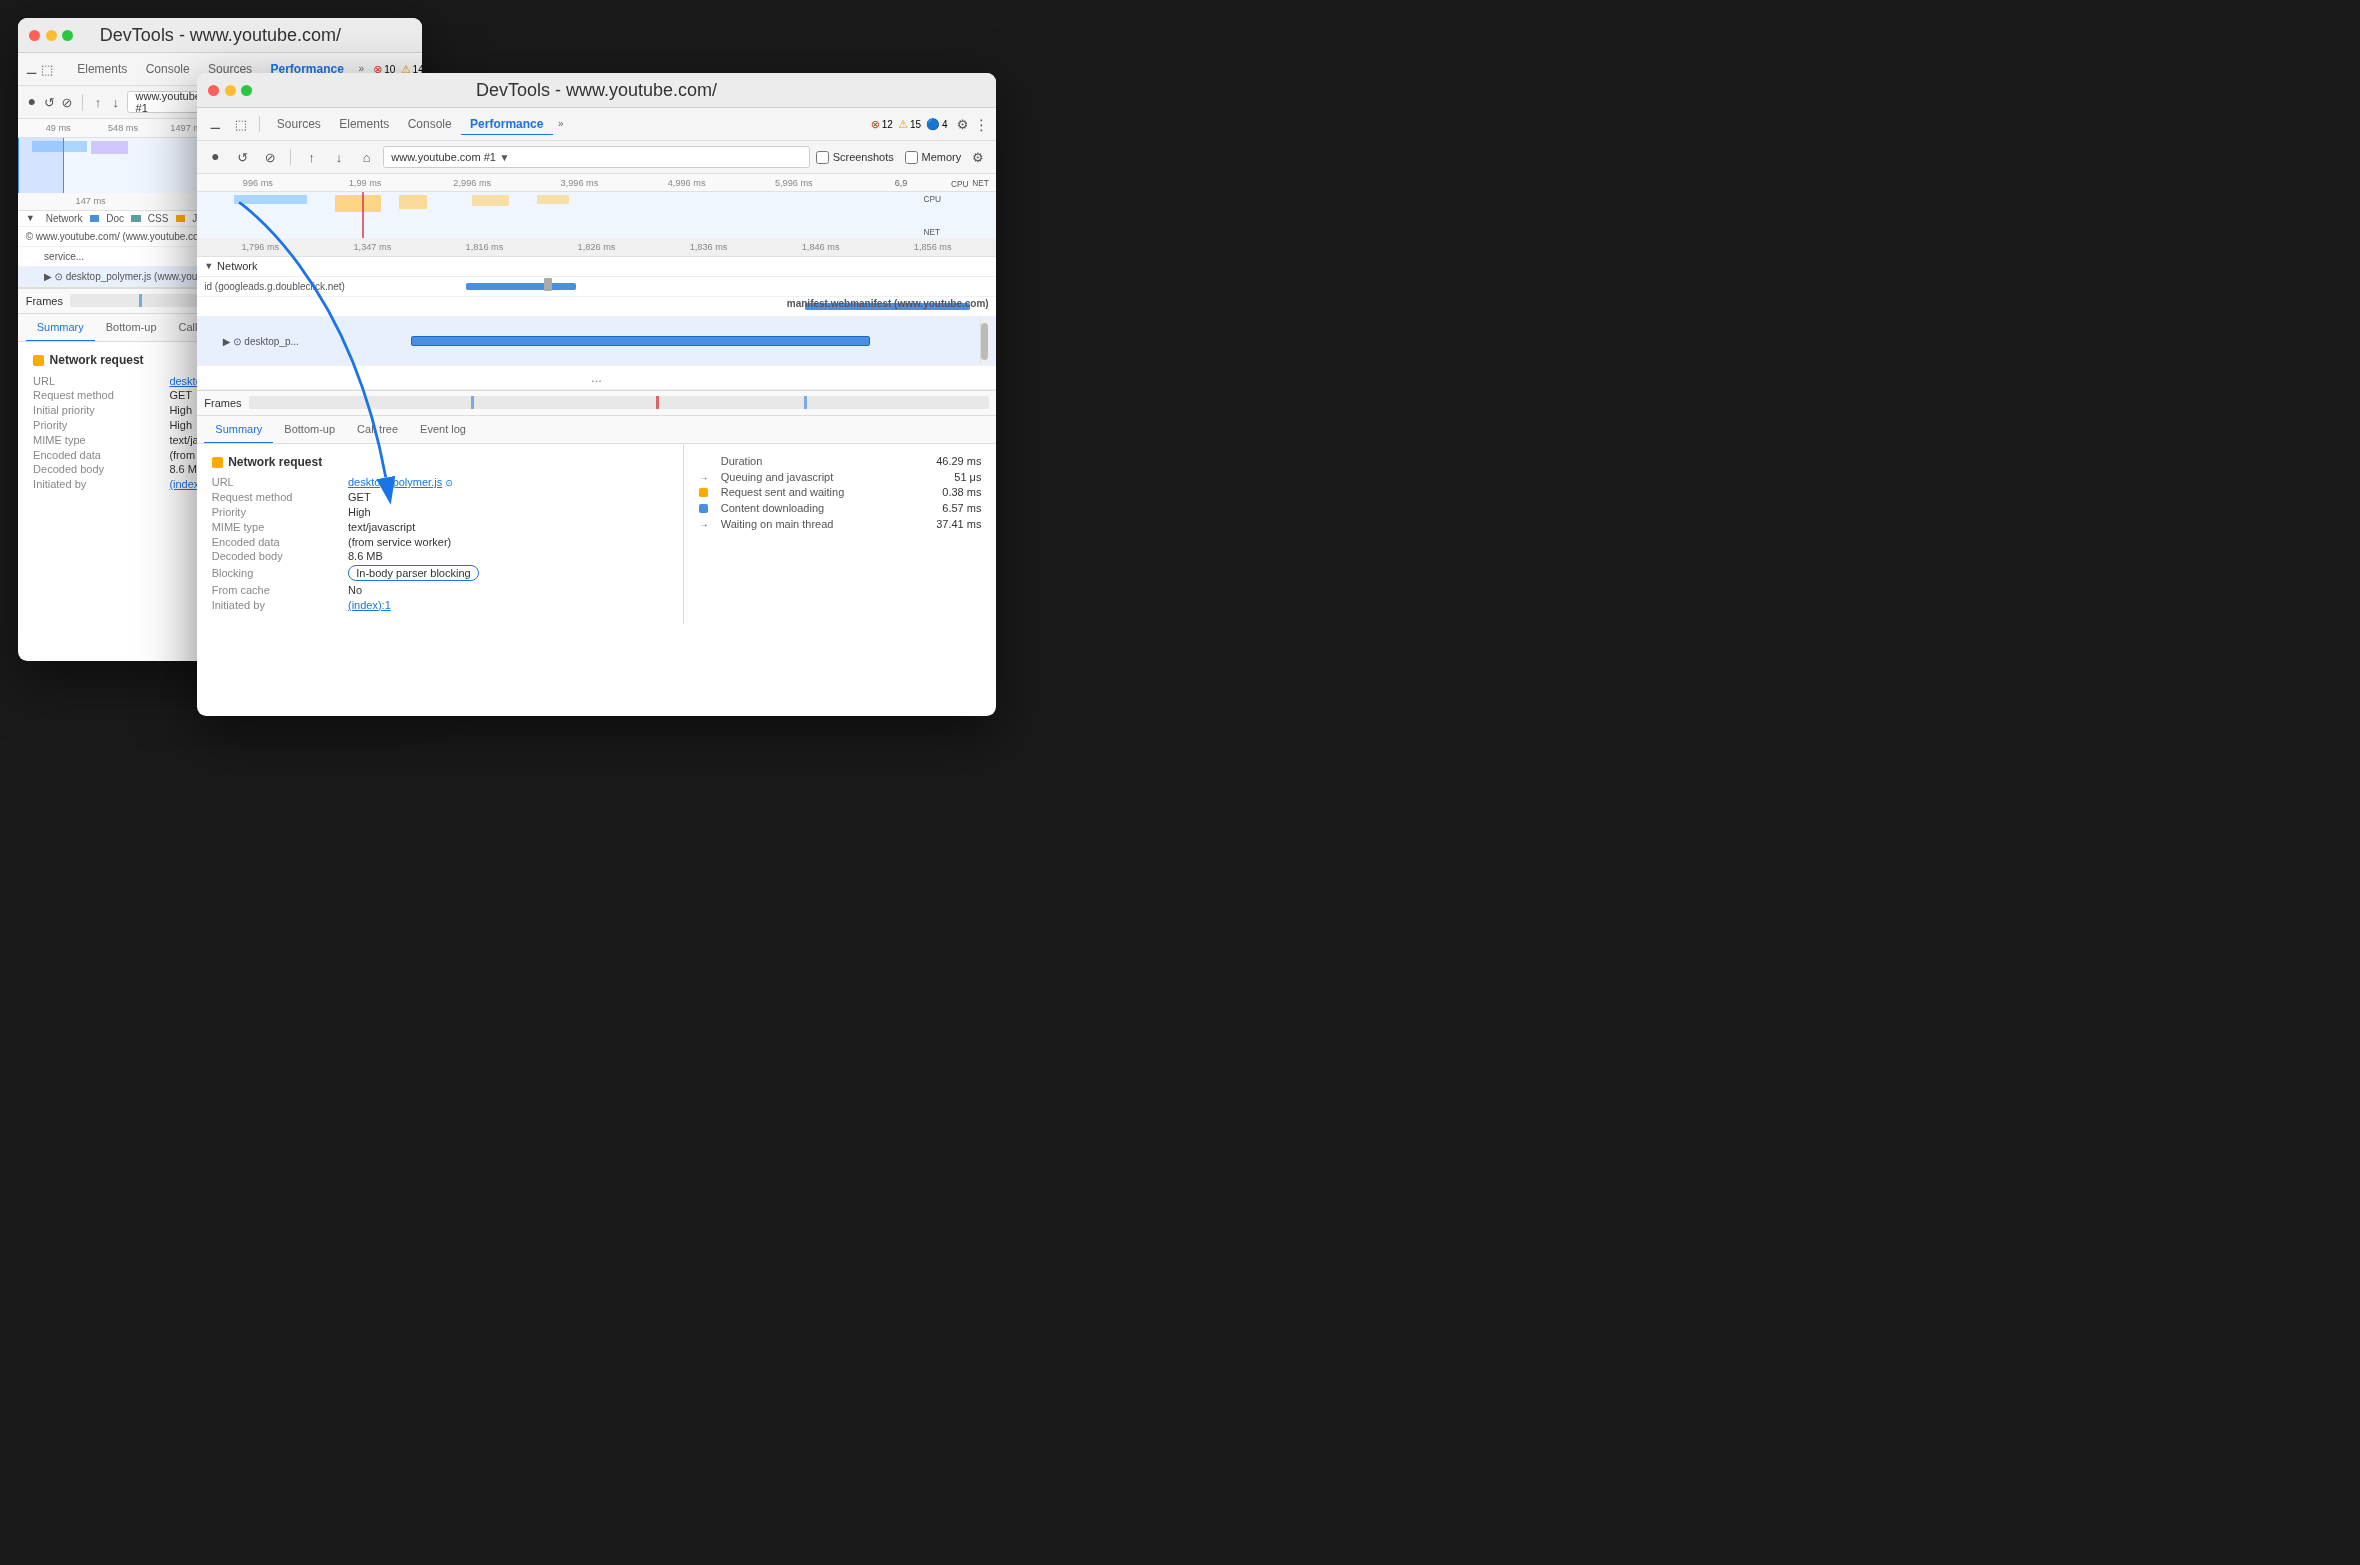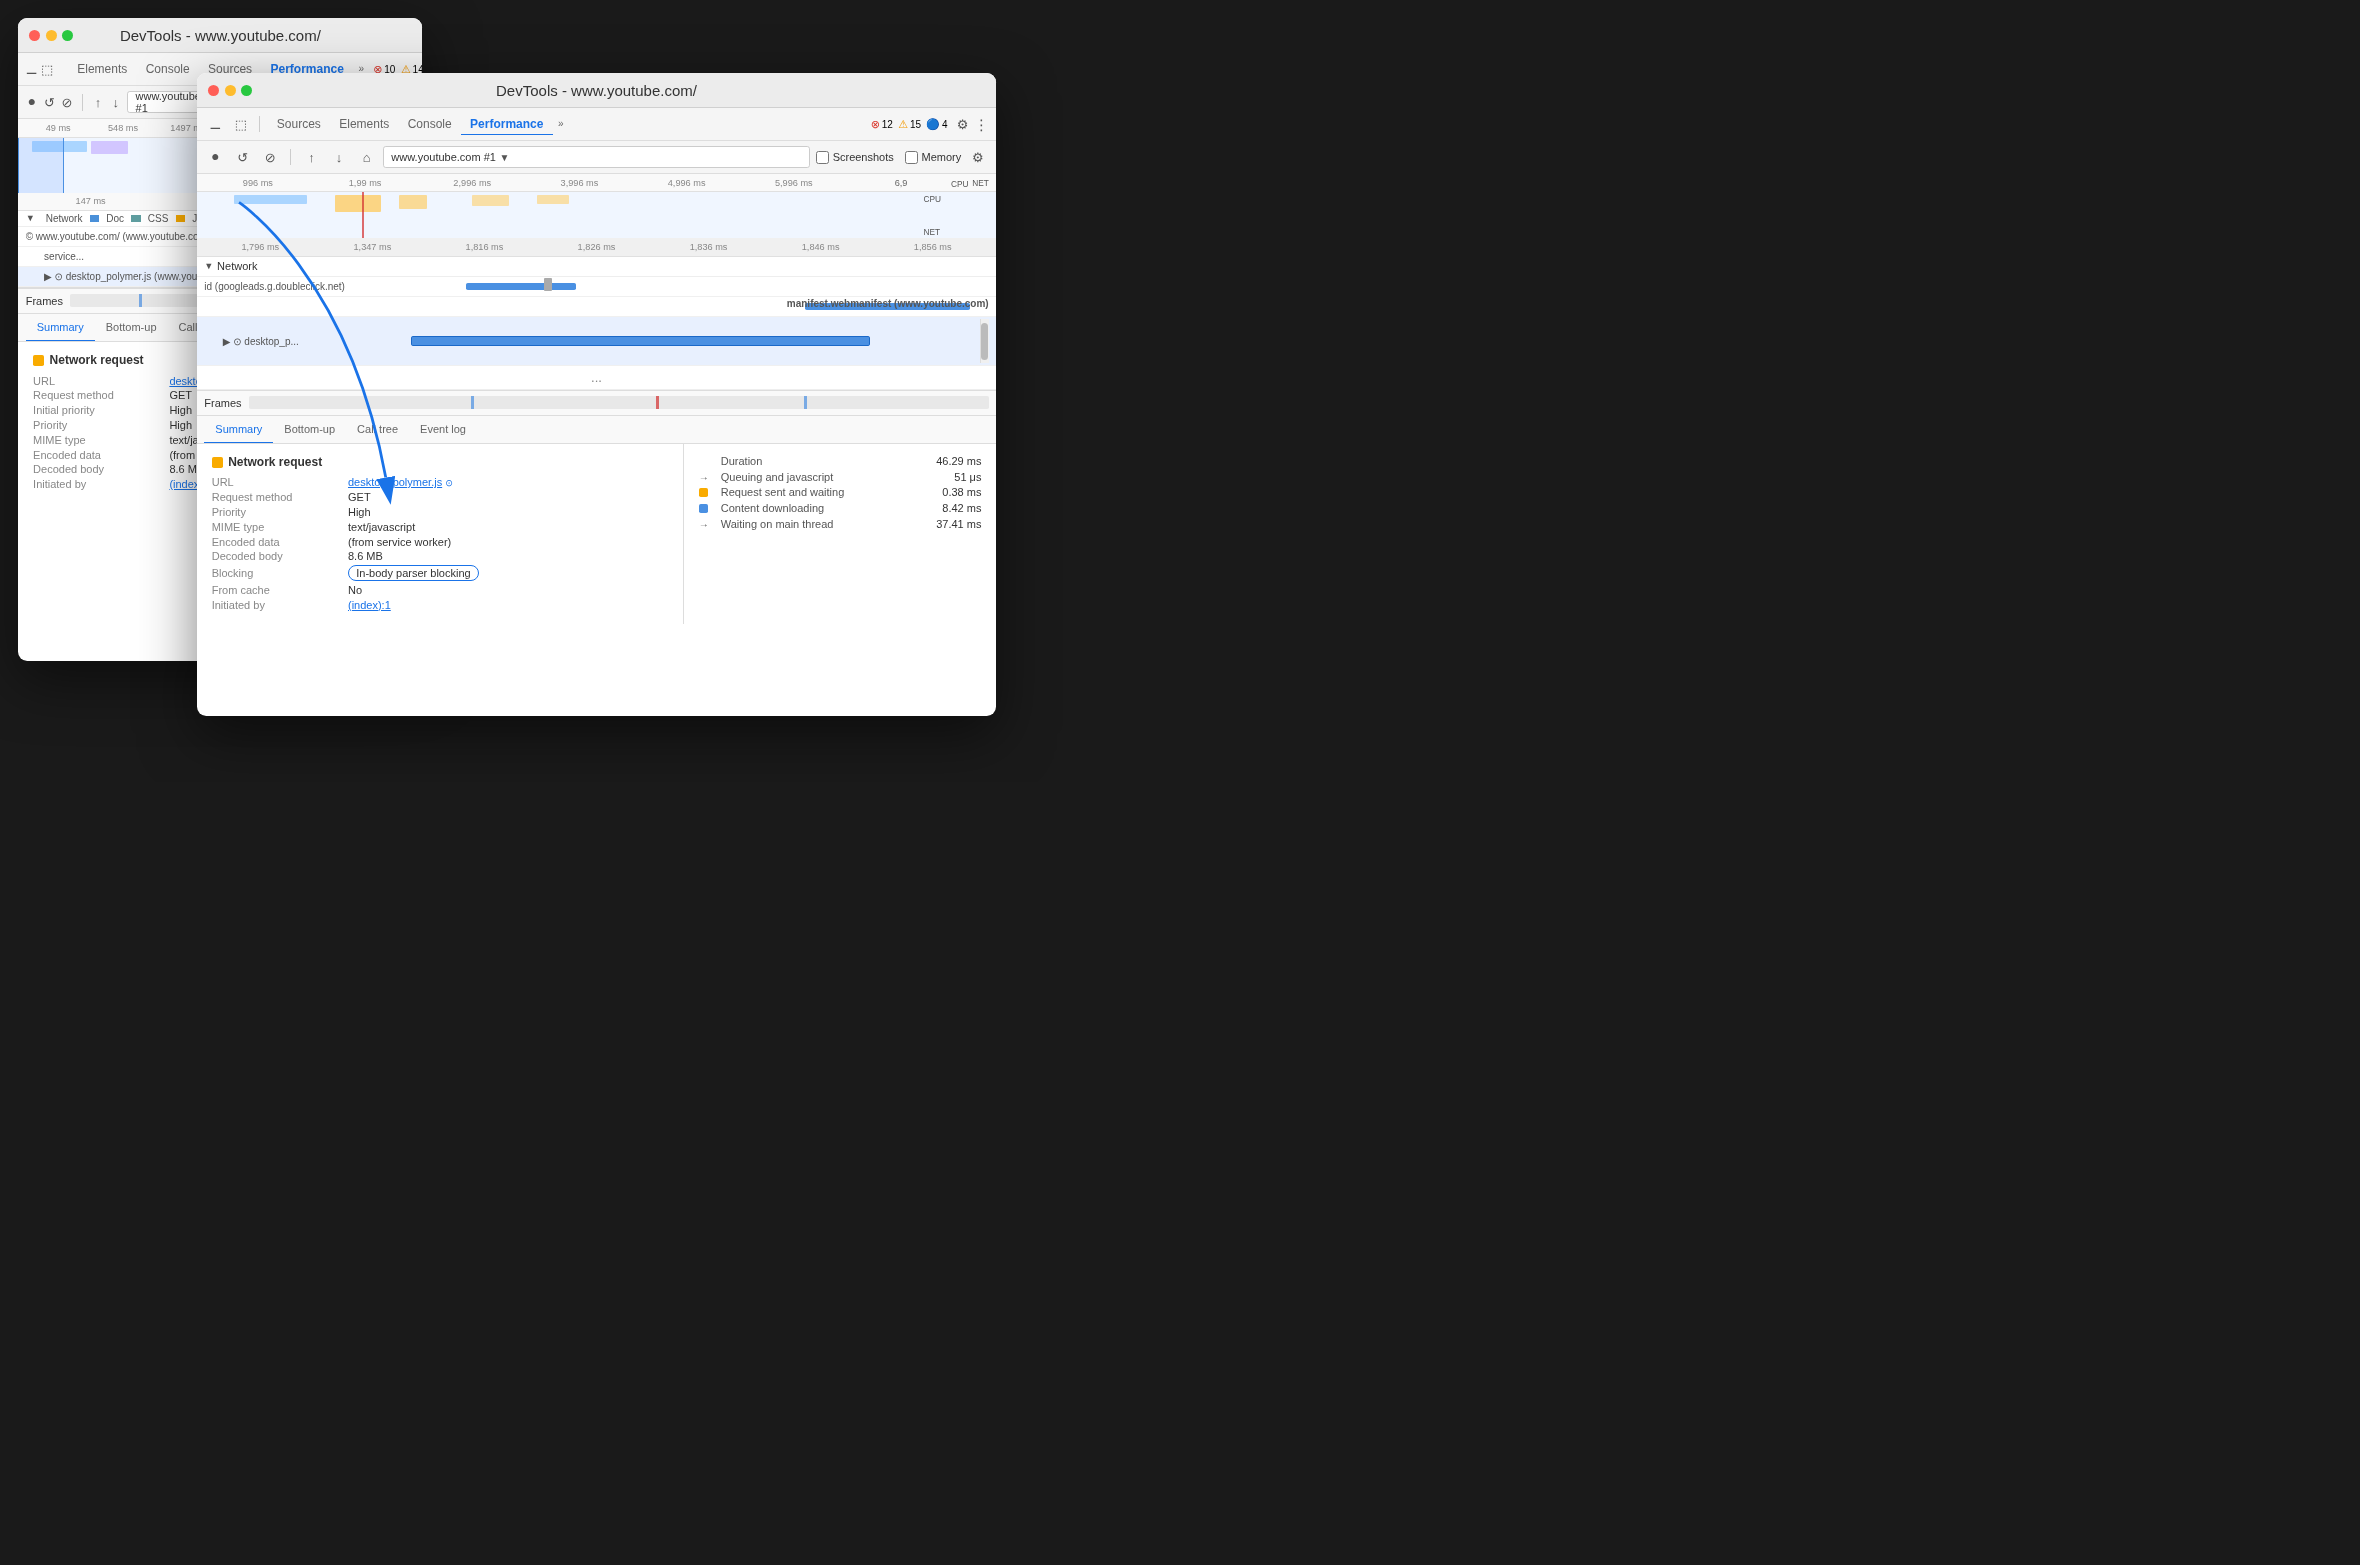--- a/index.html
+++ b/index.html
@@ -56,21 +56,21 @@
       align-items: center;
     }
     .tl { width: 11px; height: 11px; border-radius: 50%; }
     .tl-red { background: #ff5f57; }
     .tl-yellow { background: #febc2e; }
     .tl-green { background: #28c840; }
     .title-text {
       position: absolute;
       left: 50%;
       transform: translateX(-50%);
-      font-size: 15px;
+      font-size: 18px;
       color: #333;
       font-weight: 500;
       white-space: nowrap;
     }
 
     
     .toolbar1 {
       background: #f5f5f5;
       height: 33px;
       display: flex;
@@ -839,21 +839,21 @@
         <span class="dur-value">51 μs</span>
       </div>
       <div class="duration-row">
         <span class="dur-sq dur-sq-yellow"></span>
         <span class="dur-label">Request sent and waiting</span>
         <span class="dur-value">0.38 ms</span>
       </div>
       <div class="duration-row">
         <span class="dur-sq dur-sq-blue"></span>
         <span class="dur-label">Content downloading</span>
-        <span class="dur-value">8.42 ms</span>
+        <span class="dur-value">6.57 ms</span>
       </div>
       <div class="duration-row">
         <span class="dur-arrow">→</span>
         <span class="dur-label">Waiting on main thread</span>
         <span class="dur-value">37.41 ms</span>
       </div>
     </div>
   </div>
 </div>
 

